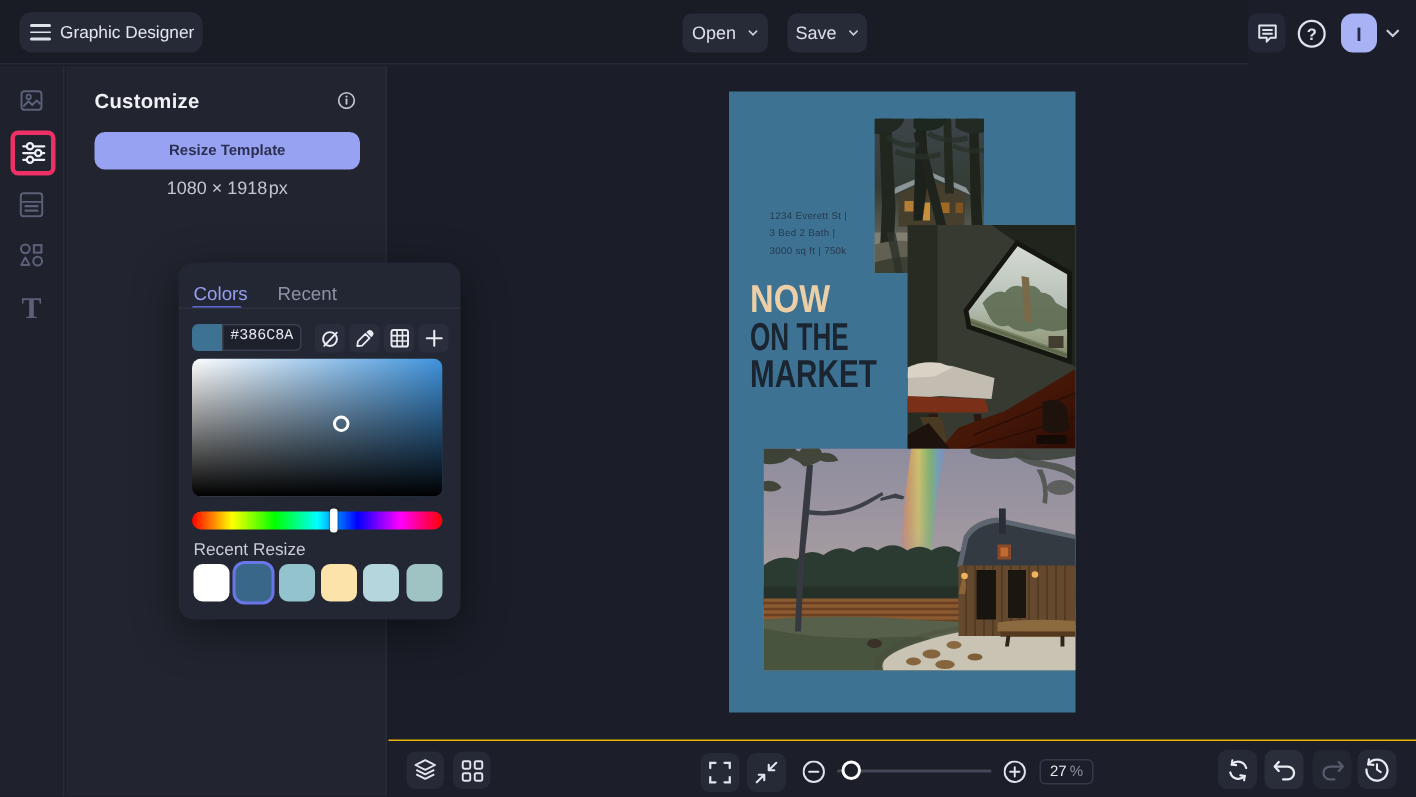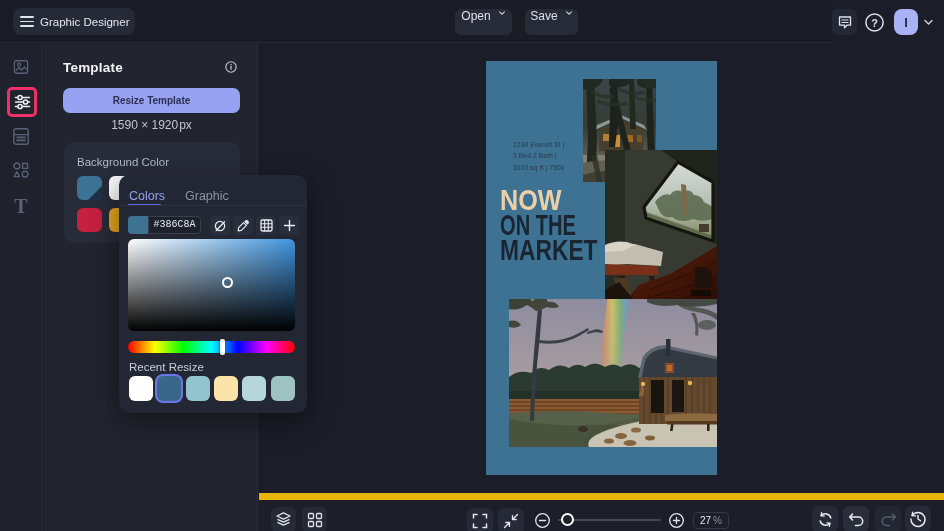--- a/index.html
+++ b/index.html
@@ -6,21 +6,21 @@
 html,body { width:944px; height:531px; overflow:hidden; }
 body { font-family:"Liberation Sans", sans-serif; background:#1b1e28; position:relative; }
 .abs { position:absolute; }
 
 
 #header { position:absolute; left:0; top:0; width:832px; height:43px; background:#191c25; border-bottom:1px solid #262a35; z-index:5; }
 #menuBtn { position:absolute; left:13px; top:8px; width:122px; height:27px; background:#262a37; border-radius:8px; display:flex; align-items:center; }
 #menuBtn .txt { color:#e3e6ee; font-size:11.5px; margin-left:6px; white-space:nowrap; }
 .hamb { width:14px; min-width:14px; height:11px; margin-left:7px; display:flex; flex-direction:column; justify-content:space-between; }
 .hamb i { display:block; height:1.6px; background:#dfe3ec; border-radius:1px; }
-.hbtn { position:absolute; top:9px; height:26px; background:#272b38; border-radius:6px; color:#dde0e9; font-size:12px; display:flex; justify-content:center; gap:7px; }
+.hbtn { position:absolute; top:9px; height:26px; background:#272b38; border-radius:6px; color:#dde0e9; font-size:12px; display:flex; align-items:center; justify-content:center; gap:7px; }
 .chev { width:8px; height:8px; }
 .iconbtn { position:absolute; top:9px; width:25px; height:26px; background:#242836; border-radius:6px; display:flex; align-items:center; justify-content:center; }
 
 
 #sidebar { position:absolute; left:0; top:44px; width:43px; height:487px; background:#1f222c; border-right:1px solid #282c37; z-index:4; }
 .sicon { position:absolute; left:50%; transform:translateX(-50%); }
 #selBox { position:absolute; left:7px; top:43px; width:30px; height:30px; border:3px solid #ed3166; border-radius:5px; background:#20242e; display:flex; align-items:center; justify-content:center; }
 
 
 #panel { position:absolute; left:44px; top:44px; width:214px; height:487px; background:#22252f; border-right:1px solid #2a2d38; z-index:3; }
@@ -29,21 +29,21 @@
 #dims { position:absolute; left:19px; top:74px; width:177px; text-align:center; color:#c3c7d2; font-size:12px; }
 #bgCard { position:absolute; left:20px; top:98px; width:176px; height:101px; background:#282c39; border-radius:10px; }
 #bgCard .lbl { position:absolute; left:13px; top:14px; font-size:11.5px; color:#b6bac7; }
 .sw { position:absolute; width:25px; height:24px; border-radius:6px; }
 
 
 #canvas { position:absolute; left:259px; top:44px; width:685px; height:449px; background:#1b1e28; }
 #poster { position:absolute; left:227px; top:17px; width:231px; height:414px; background:#3d7293; }
 
 
-#bottombar { position:absolute; left:259px; top:493px; width:685px; height:38px; background:#1c1f29; border-top:7px solid #eab308; }
+#bottombar { position:absolute; left:259px; top:493px; width:685px; height:38px; background:#1c1f29; border-top:1px solid #eab308; }
 .bbtn { position:absolute; top:7px; width:25px; height:25px; background:#262a36; border-radius:6px; display:flex; align-items:center; justify-content:center; }
 
 
 #popup { position:absolute; left:119px; top:175px; width:188px; height:238px; background:#232734; border-radius:10px; box-shadow:0 8px 30px rgba(0,0,0,.45); z-index:10; }
 #popup .tab1 { position:absolute; left:10px; top:14px; font-size:12.5px; color:#96a0f2; }
 #popup .tab2 { position:absolute; left:66px; top:14px; font-size:12.5px; color:#8d93a6; }
 #popup .underline { position:absolute; left:9px; top:29px; width:33px; height:2px; background:#5d68d8; border-radius:1px; }
 #popup .tabline { position:absolute; left:0; top:30px; width:188px; height:1px; background:#2e3240; }
 #hexSw { position:absolute; left:9px; top:41px; width:20px; height:18px; background:#3d7293; border-radius:4px 0 0 4px; }
 #hexBox { position:absolute; left:29px; top:41px; width:53px; height:18px; background:#1d212c; border:1px solid #3a3f4e; border-radius:0 4px 4px 0; color:#e8eaf2; font-size:10px; font-family:"Liberation Mono", monospace; line-height:16px; text-align:center; }
@@ -216,21 +216,21 @@
       <circle cx="134" cy="85" r="2.2" fill="#f0b25c"></circle>
       <circle cx="181" cy="84" r="2.2" fill="#f0b25c"></circle>
       <path d="M133 85 q4 6 1 12 l-4 0 Z" fill="#c98f4a" opacity=".4"></path>
       <path d="M156 116 q20 -3 52 -1 v8 l-52 -1 Z" fill="#8a6a3e"></path>
       <path d="M158 122 h50 v3.5 h-50 Z" fill="#54391f"></path>
       <path d="M162 125 l-1 7 h2.6 l1 -7 Z M198 125 l0 7 h2.6 l0 -7 Z" fill="#2e2418"></path>
     </svg>
 
     <div class="abs" style="left:27px; top:78px; font-size:6.5px; line-height:11.4px; color:#273a4c; letter-spacing:.2px;">1234 Everett St |<br>3 Bed 2 Bath |<br>3000 sq ft | 750k</div>
 
-    <div class="abs" style="left:14px; top:126px; font-weight:bold; line-height:25.2px; font-size:30px; letter-spacing:0;">
+    <div class="abs" style="left:14px; top:126px; font-weight:bold; line-height:25.2px; font-size:26px; letter-spacing:0;">
       <div style="transform:scaleX(.84); transform-origin:0 0; color:#eccfa6;">NOW</div>
       <div style="transform:scaleX(.67); transform-origin:0 0; color:#1b2531;">ON THE</div>
       <div style="transform:scaleX(.76); transform-origin:0 0; color:#1b2531;">MARKET</div>
     </div>
   </div>
 </div>
 
 <div id="header">
   <div id="menuBtn">
     <div class="hamb">
@@ -294,37 +294,28 @@
   <svg class="sicon" style="top:118px;" width="16" height="16" viewBox="0 0 16 16">
       <circle cx="3.9" cy="3.9" r="2.9" fill="none" stroke="#5a6078" stroke-width="1.4"></circle>
       <rect x="9.6" y="1.4" width="5" height="5" fill="none" stroke="#5a6078" stroke-width="1.4"></rect>
       <path d="M3.9 9.7 L6.6 14.6 H1.2 Z" fill="none" stroke="#5a6078" stroke-width="1.3" stroke-linejoin="round"></path>
       <circle cx="12.1" cy="12.1" r="2.9" fill="none" stroke="#5a6078" stroke-width="1.4"></circle>
     </svg>
   <div class="sicon" style="top:151px; color:#5a6078; font-family:'Liberation Serif',serif; font-size:20px; font-weight:bold;">T</div>
 </div>
 
 <div id="panel">
-  <h1>Template</h1>
+  <h1>Customize</h1>
   <svg class="abs" style="left:181px; top:17px;" width="12" height="12" viewBox="0 0 12 12">
       <circle cx="6" cy="6" r="5.2" fill="none" stroke="#c5c9d4" stroke-width="1.1"></circle>
       <path d="M6 5.2 v3" stroke="#c5c9d4" stroke-width="1.2" stroke-linecap="round"></path>
       <circle cx="6" cy="3.4" r=".7" fill="#c5c9d4"></circle>
     </svg>
   <div id="resizeBtn">Resize Template</div>
-  <div id="dims">1590 × 1920 px</div>
-  <div id="bgCard">
-    <div class="lbl">Background Color</div>
-    <div class="sw" style="left:13px; top:34px; background:#3c7394; overflow:hidden;"><svg width="25" height="24">
-          <path d="M11 24 L25 10 L25 24 Z" fill="#20304a"></path>
-        </svg></div>
-    <div class="sw" style="left:45px; top:34px; background:#fbfbfb;"></div>
-    <div class="sw" style="left:13px; top:66px; background:#c6203f;"></div>
-    <div class="sw" style="left:45px; top:66px; background:#e3a81c;"></div>
-  </div>
+  <div id="dims">1080 × 1918 px</div>
 </div>
 
 <div id="bottombar">
   <div class="bbtn" style="left:12px;">
     <svg width="17" height="17" viewBox="0 0 17 17">
         <path d="M8.5 1.8 L15 5 L8.5 8.2 L2 5 Z" fill="none" stroke="#e2e5ed" stroke-width="1.3" stroke-linejoin="round"></path>
         <path d="M2.5 8.3 L8.5 11.2 L14.5 8.3 M2.5 11.3 L8.5 14.2 L14.5 11.3" fill="none" stroke="#e2e5ed" stroke-width="1.3" stroke-linejoin="round"></path>
       </svg>
   </div>
   <div class="bbtn" style="left:43px;">
@@ -389,21 +380,21 @@
     <svg width="18" height="18" viewBox="0 0 18 18">
         <path d="M3.2 5.5 A7 7 0 1 1 2 9" fill="none" stroke="#e8ebf2" stroke-width="1.5" stroke-linecap="round"></path>
         <path d="M3.6 2.2 L3.2 5.6 L6.6 5.9" fill="none" stroke="#e8ebf2" stroke-width="1.4" stroke-linecap="round"></path>
         <path d="M9 5.5 V9 L11.5 10.8" fill="none" stroke="#e8ebf2" stroke-width="1.4" stroke-linecap="round"></path>
       </svg>
   </div>
 </div>
 
 <div id="popup">
   <div class="tab1">Colors</div>
-  <div class="tab2">Graphic</div>
+  <div class="tab2">Recent</div>
   <div class="underline"></div>
   <div class="tabline"></div>
   <div id="hexSw"></div>
   <div id="hexBox">#386C8A</div>
   <div class="pbtn" style="left:91px;">
     <svg width="14" height="14" viewBox="0 0 14 14">
         <circle cx="7" cy="7" r="4.6" fill="none" stroke="#e8ebf2" stroke-width="1.3"></circle>
         <path d="M3.2 11.5 L11.5 2.8" stroke="#e8ebf2" stroke-width="1.3" stroke-linecap="round"></path>
       </svg>
   </div>

